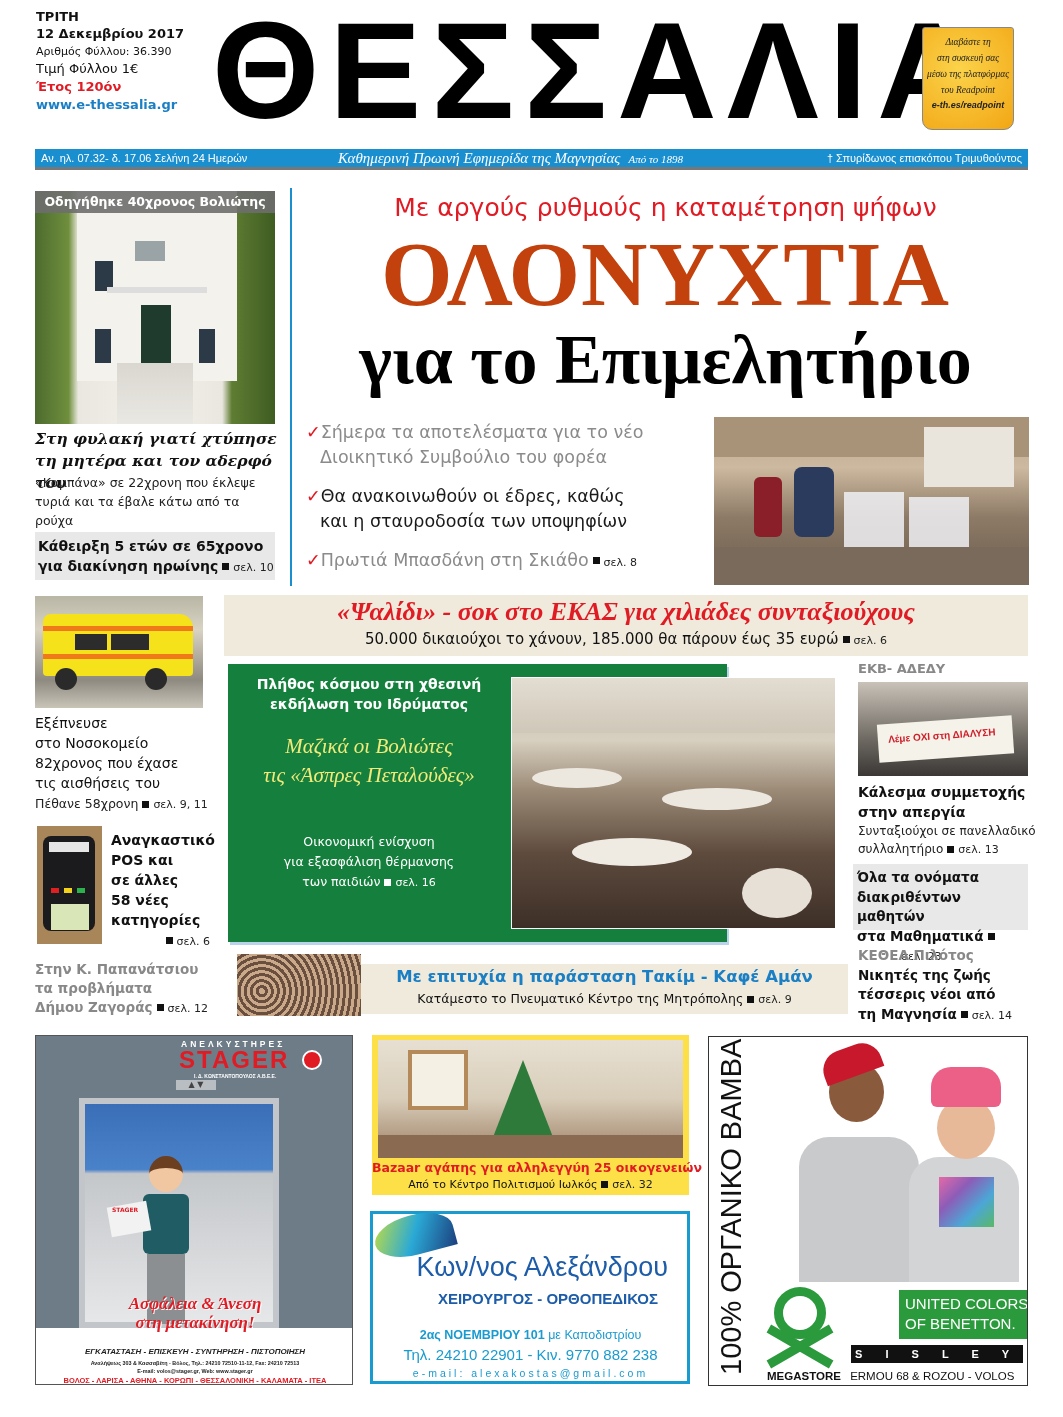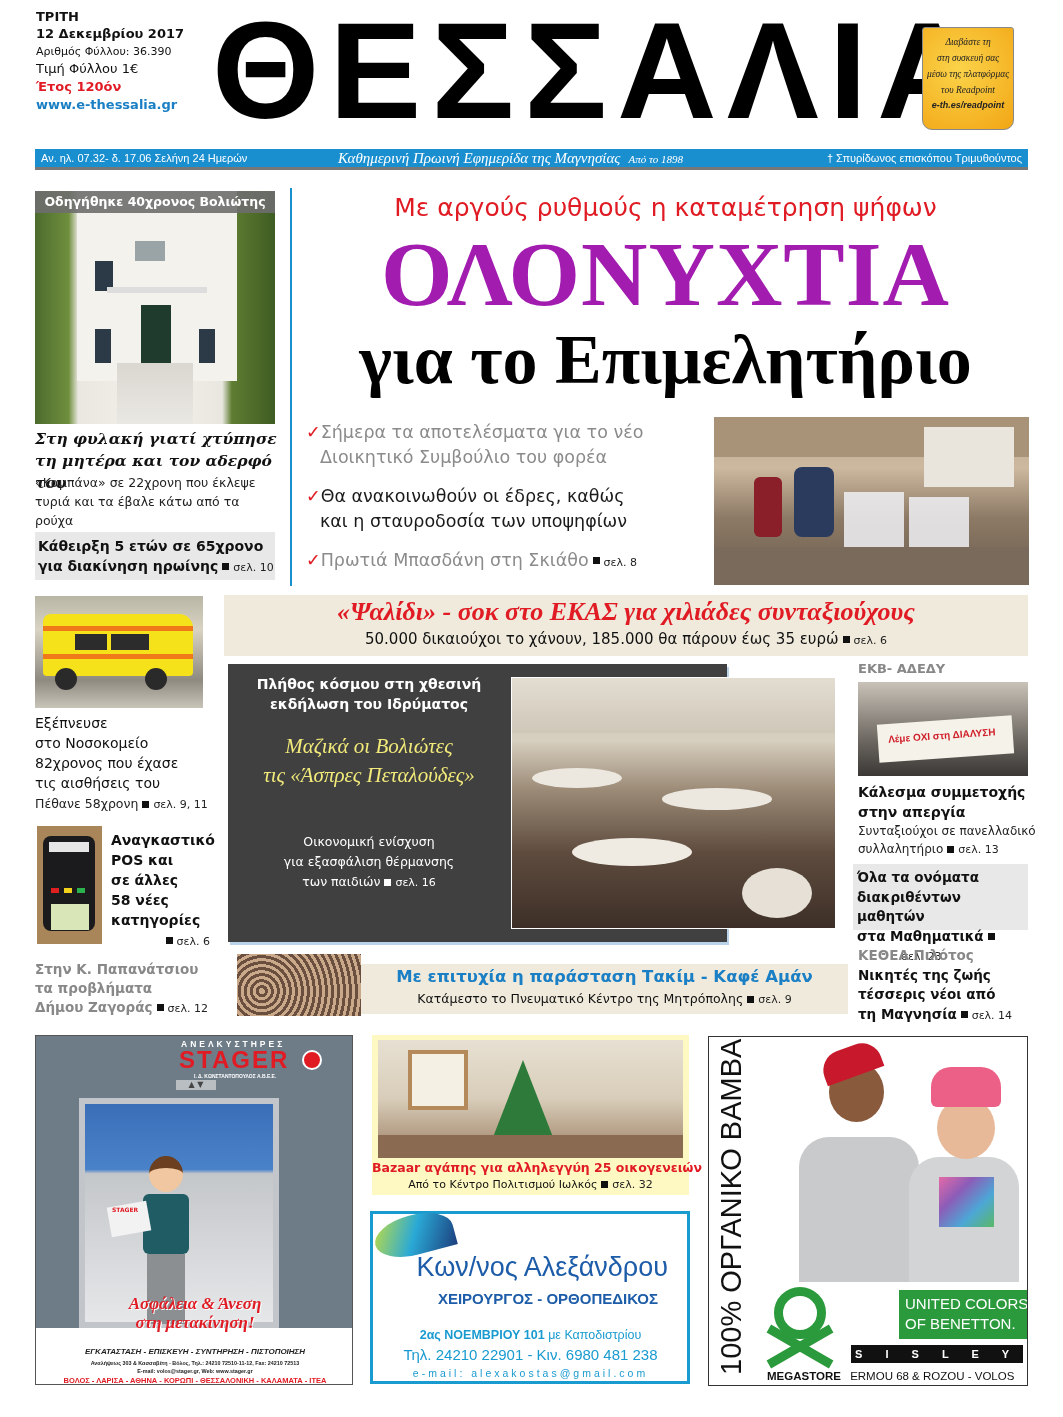--- a/index.html
+++ b/index.html
@@ -115,21 +115,21 @@
 
 <div class="abs sans" style="left:35px;top:960px;width:190px;font-weight:bold;font-size:13.5px;line-height:19px;color:#888;">
   <div>Στην Κ. Παπανάτσιου</div>
   <div>τα προβλήματα</div>
   <div><span>Δήμου Ζαγοράς</span><span class="bullet"></span><span class="ref" style="font-weight:normal;">σελ. 12</span></div>
 </div>
 
 <div class="abs" style="left:290px;top:188px;width:2px;height:398px;background:#1a8fd0;"></div>
 
 <div class="abs sans" style="left:298px;top:185px;width:735px;font-size:25px;line-height:46px;color:#e01b24;text-align:center;white-space:nowrap;">Με αργούς ρυθμούς η καταμέτρηση ψήφων</div>
-<div class="abs lserif" style="left:298px;top:224px;width:735px;font-size:92px;font-weight:bold;line-height:100px;text-align:center;letter-spacing:1px;color:#a21caf;">ΟΛΟΝΥΧΤΙΑ</div>
+<div class="abs lserif" style="left:298px;top:224px;width:735px;font-size:92px;font-weight:bold;line-height:100px;text-align:center;letter-spacing:1px;color:#c2410c;">ΟΛΟΝΥΧΤΙΑ</div>
 <div class="abs lserif" style="left:298px;top:316px;width:735px;font-size:70px;font-weight:bold;line-height:88px;text-align:center;color:#000;">για το Επιμελητήριο</div>
 
 <div class="abs" style="left:306px;top:420px;width:410px;">
   <div style="font-family:'DejaVu Sans',sans-serif;font-size:17.5px;line-height:25px;color:#8b8b8b;margin-bottom:14px;">
     <div><span style="color:#e01b24;">✓</span><span>Σήμερα τα αποτελέσματα για το νέο</span></div>
     <div style="padding-left:14px;">Διοικητικό Συμβούλιο του φορέα</div>
   </div>
   <div style="font-family:'DejaVu Sans',sans-serif;font-size:17.5px;line-height:25px;color:#1a1a1a;margin-bottom:14px;">
     <div><span style="color:#e01b24;">✓</span><span>Θα ανακοινωθούν οι έδρες, καθώς</span></div>
     <div style="padding-left:14px;">και η σταυροδοσία των υποψηφίων</div>
@@ -147,21 +147,21 @@
   <div class="abs" style="left:130px;top:75px;width:60px;height:55px;background:rgba(240,240,245,.85);"></div>
   <div class="abs" style="left:195px;top:80px;width:60px;height:55px;background:rgba(240,240,245,.85);"></div>
   <div class="abs" style="left:0;top:130px;width:315px;height:38px;background:#7a6a5b;"></div>
 </div>
 
 <div class="abs" style="left:224px;top:595px;width:804px;height:61px;background:#efeadc;text-align:center;">
   <div class="lserif" style="font-style:italic;font-weight:bold;font-size:26px;line-height:34px;color:#e01b24;white-space:nowrap;">«Ψαλίδι» - σοκ στο ΕΚΑΣ για χιλιάδες συνταξιούχους</div>
   <div class="sans" style="font-size:15px;line-height:20px;white-space:nowrap;"><span>50.000 δικαιούχοι το χάνουν, 185.000 θα πάρουν έως 35 ευρώ</span><span class="bullet"></span><span class="ref">σελ. 6</span></div>
 </div>
 
-<div class="abs" style="left:228px;top:664px;width:499px;height:278px;background:#404040;box-shadow:2px 3px 0 #b9d3ea;">
+<div class="abs" style="left:228px;top:664px;width:499px;height:278px;background:#15803d;box-shadow:2px 3px 0 #b9d3ea;">
   <div class="abs sans" style="left:0;top:10px;width:282px;text-align:center;font-weight:bold;font-size:14px;line-height:20px;color:#fff;">
     <div>Πλήθος κόσμου στη χθεσινή</div>
     <div>εκδήλωση του Ιδρύματος</div>
   </div>
   <div class="abs lserif" style="left:0;top:68px;width:282px;text-align:center;font-style:italic;font-size:21px;line-height:29px;color:#f2ea7a;">
     <div>Μαζικά οι Βολιώτες</div>
     <div>τις «Άσπρες Πεταλούδες»</div>
   </div>
   <div class="abs sans" style="left:0;top:168px;width:282px;text-align:center;font-size:12.5px;line-height:20px;color:#fff;">
     <div>Οικονομική ενίσχυση</div>
@@ -232,40 +232,40 @@
   <div class="abs lserif" style="left:0;top:258px;width:318px;text-align:center;font-style:italic;font-weight:bold;font-size:17px;line-height:19px;color:#e01b24;text-shadow:1px 1px 0 #fff;">
     <div>Ασφάλεια &amp; Άνεση</div>
     <div>στη μετακίνηση!</div>
   </div>
   <div class="abs lib" style="left:0;top:311px;width:318px;text-align:center;font-style:italic;font-weight:bold;font-size:8px;color:#222;">ΕΓΚΑΤΑΣΤΑΣΗ - ΕΠΙΣΚΕΥΗ - ΣΥΝΤΗΡΗΣΗ - ΠΙΣΤΟΠΟΙΗΣΗ</div>
   <div class="abs lib" style="left:0;top:324px;width:318px;text-align:center;font-weight:bold;font-size:5.4px;color:#222;">Αναλήψεως 303 &amp; Κασσαβέτη - Βόλος, Τηλ.: 24210 72510-11-12, Fax: 24210 72513</div>
   <div class="abs lib" style="left:0;top:332px;width:318px;text-align:center;font-weight:bold;font-size:5.4px;color:#222;">E-mail: volos@stager.gr,  Web: www.stager.gr</div>
   <div class="abs lib" style="left:0;top:340px;width:318px;text-align:center;font-weight:bold;font-size:7.5px;color:#e01b24;">ΒΟΛΟΣ - ΛΑΡΙΣΑ - ΑΘΗΝΑ - ΚΟΡΩΠΙ - ΘΕΣΣΑΛΟΝΙΚΗ - ΚΑΛΑΜΑΤΑ - ΙΤΕΑ</div>
 </div>
 
-<div class="abs" style="left:372px;top:1035px;width:317px;height:160px;background:#fef9c3;">
+<div class="abs" style="left:372px;top:1035px;width:317px;height:160px;background:#fde047;">
   <div class="photo" style="left:6px;top:5px;width:305px;height:118px;background:linear-gradient(#e7e0d2 0%,#d8cdb9 50%,#9c7d63 100%);">
     <div class="abs" style="left:30px;top:10px;width:60px;height:60px;background:#f5f0e4;border:4px solid #b58a5a;"></div>
     <div class="abs" style="left:110px;top:20px;width:70px;height:90px;background:#2e7a3a;clip-path:polygon(50% 0,100% 100%,0 100%);"></div>
     <div class="abs" style="left:0;top:95px;width:305px;height:23px;background:#8a6a50;"></div>
   </div>
   <div class="abs sans" style="left:0;top:124px;width:317px;text-align:center;font-weight:bold;font-size:12.5px;line-height:18px;color:#e01b24;white-space:nowrap;">Bazaar αγάπης για αλληλεγγύη 25 οικογενειών</div>
   <div class="abs sans" style="left:0;top:142px;width:317px;text-align:center;font-size:11px;line-height:16px;white-space:nowrap;"><span>Από το Κέντρο Πολιτισμού Ιωλκός</span><span class="bullet"></span><span class="ref">σελ. 32</span></div>
 </div>
 
 <div class="abs" style="left:370px;top:1211px;width:320px;height:173px;border:3px solid #1a9bd0;background:#fff;">
   <div class="abs" style="left:-3px;top:-3px;width:90px;height:55px;">
     <div class="abs" style="left:4px;top:4px;width:80px;height:40px;border-radius:50% 50% 0 50%;background:linear-gradient(120deg,#c6df3c,#2aa9d6,#1c3f7d);transform:rotate(-15deg);"></div>
   </div>
   <div class="abs lib" style="left:0;top:35px;width:315px;text-align:right;padding-right:20px;font-size:27px;line-height:36px;color:#1c5ca8;white-space:nowrap;">Κων/νος Αλεξάνδρου</div>
   <div class="abs lib" style="left:0;top:75px;width:315px;text-align:right;padding-right:30px;font-weight:bold;font-size:15px;line-height:20px;color:#1c5ca8;">ΧΕΙΡΟΥΡΓΟΣ - ΟΡΘΟΠΕΔΙΚΟΣ</div>
   <div class="abs lib" style="left:0;top:113px;width:315px;text-align:center;font-size:12.5px;line-height:16px;color:#1a9bd0;white-space:nowrap;">
     <span style="font-weight:bold;">2ας ΝΟΕΜΒΡΙΟΥ 101</span><span> με Καποδιστρίου</span>
   </div>
-  <div class="abs lib" style="left:0;top:131px;width:315px;text-align:center;font-size:15px;line-height:20px;color:#1a9bd0;white-space:nowrap;">Τηλ. 24210 22901 - Κιν. 6980 481 238</div>
+  <div class="abs lib" style="left:0;top:131px;width:315px;text-align:center;font-size:15px;line-height:20px;color:#1a9bd0;white-space:nowrap;">Τηλ. 24210 22901 - Κιν. 9770 882 238</div>
   <div class="abs lib" style="left:0;top:152px;width:315px;text-align:center;font-size:10.5px;letter-spacing:3px;line-height:14px;color:#1a9bd0;white-space:nowrap;">e-mail: alexakostas@gmail.com</div>
 </div>
 
 <div class="abs" style="left:708px;top:1036px;width:320px;height:350px;border:1px solid #333;background:#fff;overflow:hidden;">
   <div class="abs lib" style="left:-148px;top:150px;width:340px;height:36px;transform:rotate(-90deg);font-size:29px;line-height:36px;color:#111;white-space:nowrap;text-align:center;">100% ΟΡΓΑΝΙΚΟ ΒΑΜΒΑΚΙ</div>
   <div class="photo" style="left:50px;top:0;width:268px;height:245px;background:#fff;">
     <div class="abs" style="left:40px;top:100px;width:120px;height:145px;background:#c9cacc;border-radius:30px 30px 0 0;"></div>
     <div class="abs" style="left:70px;top:25px;width:55px;height:60px;border-radius:50%;background:#8a5a3c;"></div>
     <div class="abs" style="left:62px;top:10px;width:60px;height:30px;border-radius:20px 20px 0 0;background:#c8182c;transform:rotate(-20deg);"></div>
     <div class="abs" style="left:150px;top:120px;width:110px;height:125px;background:#d3d4d6;border-radius:30px 30px 0 0;"></div>

